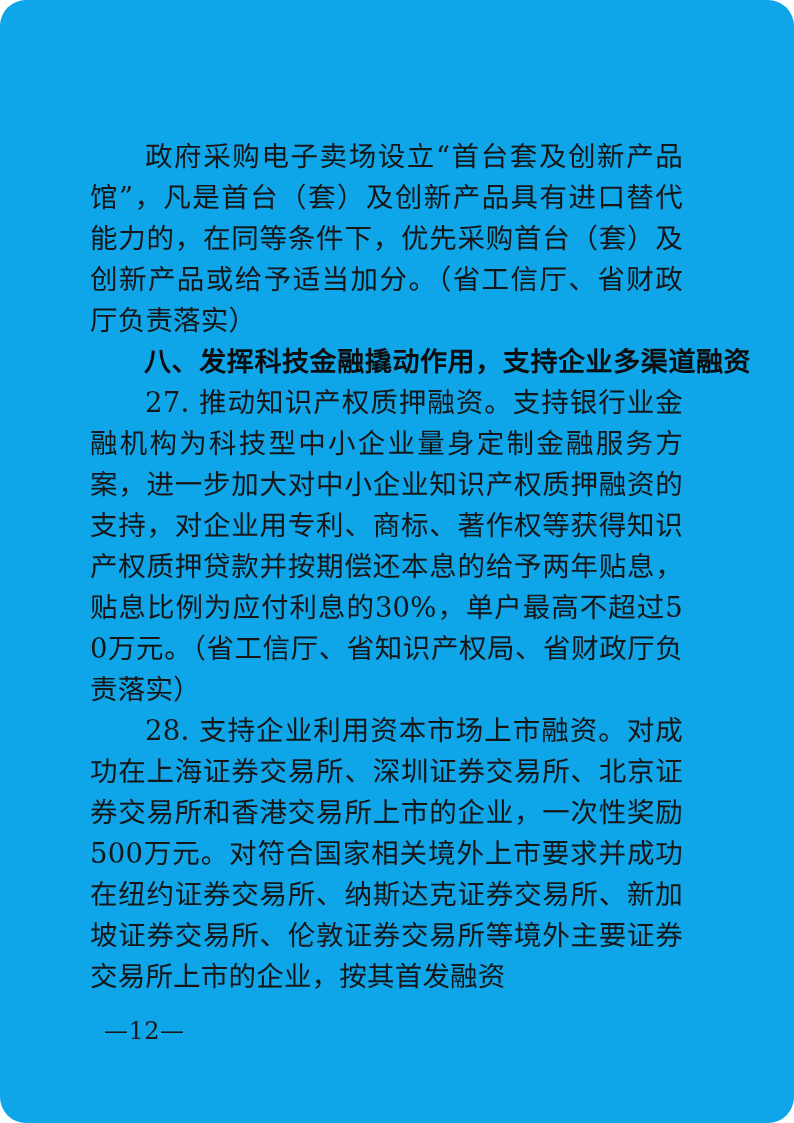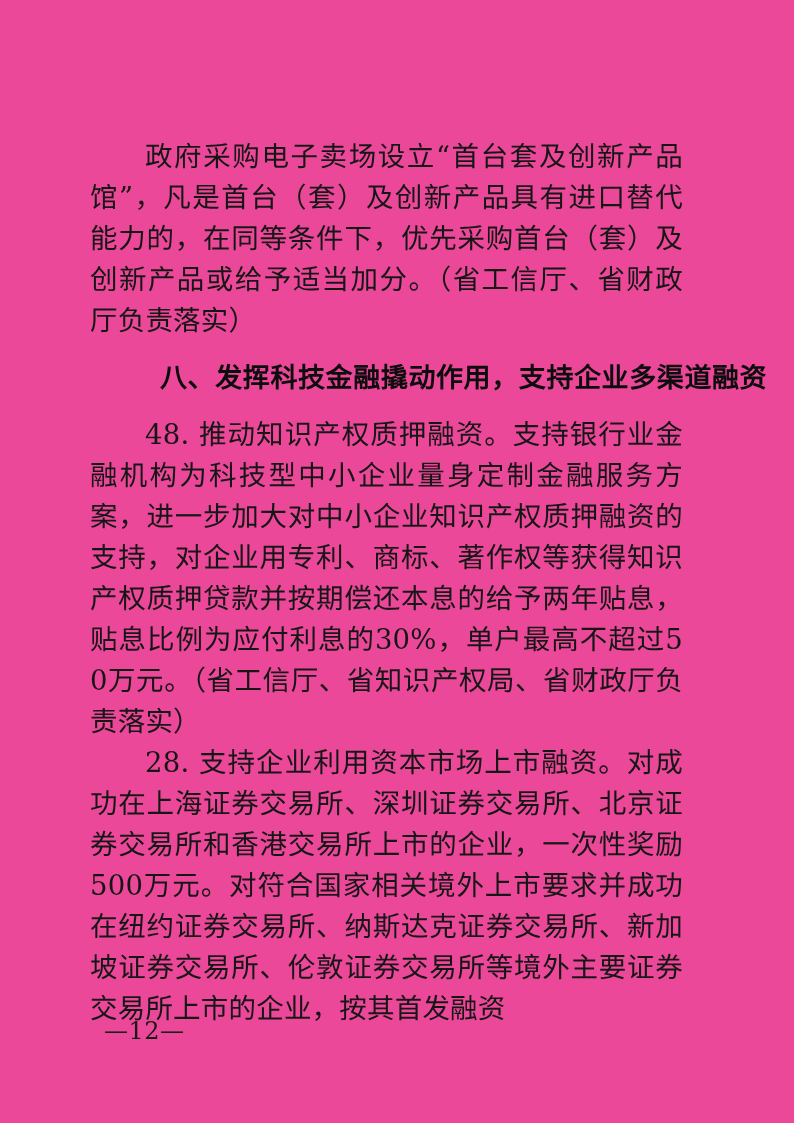--- a/index.html
+++ b/index.html
@@ -14,21 +14,22 @@
     position: relative;
     overflow: hidden;
     font-family: "DejaVu Serif", "Liberation Serif", serif;
     color: #151515;
     -webkit-font-smoothing: antialiased;
   }
 
   .page {
     position: absolute;
     inset: 0;
-    background: #ec4899;
+    background: #0ea5e9;
+    border-radius: 26px;
   }
 
   
   .text-column {
     position: absolute;
     left: 90px;
     top: 136px;
     width: 593px;
   }
 
@@ -41,21 +42,21 @@
     text-align: justify;
     text-justify: inter-character;
     text-indent: 2em;
     word-break: break-all;
     font-weight: 400;
     color: #161616;
   }
 
   
   .section-heading {
-    margin: 16px;
+    margin: 0;
     font-size: 27px;
     line-height: 41px;
     font-weight: 700;
     text-indent: 2em;
     letter-spacing: 0.6px;
     color: #0d0d0d;
     font-family: "DejaVu Sans", "Liberation Sans", sans-serif;
     white-space: nowrap;
     text-align: center;
   }
@@ -76,21 +77,21 @@
 
 <div class="page">
 
   <div class="text-column">
 
     <p class="para">政府采购电子卖场设立“首台套及创新产品馆”，凡是首台（套）及创新产品具有进口替代能力的，在同等条件下，优先采购首台（套）及创新产品或给予适当加分。（省工信厅、省财政厅负责落实）</p>
 
     <h2 class="section-heading">八、发挥科技金融撬动作用，支持企业多渠道融资</h2>
 
 
-    <p class="para">48. 推动知识产权质押融资。支持银行业金融机构为科技型中小企业量身定制金融服务方案，进一步加大对中小企业知识产权质押融资的支持，对企业用专利、商标、著作权等获得知识产权质押贷款并按期偿还本息的给予两年贴息，贴息比例为应付利息的30%，单户最高不超过50万元。（省工信厅、省知识产权局、省财政厅负责落实）</p>
+    <p class="para">27. 推动知识产权质押融资。支持银行业金融机构为科技型中小企业量身定制金融服务方案，进一步加大对中小企业知识产权质押融资的支持，对企业用专利、商标、著作权等获得知识产权质押贷款并按期偿还本息的给予两年贴息，贴息比例为应付利息的30%，单户最高不超过50万元。（省工信厅、省知识产权局、省财政厅负责落实）</p>
 
     <p class="para">28. 支持企业利用资本市场上市融资。对成功在上海证券交易所、深圳证券交易所、北京证券交易所和香港交易所上市的企业，一次性奖励500万元。对符合国家相关境外上市要求并成功在纽约证券交易所、纳斯达克证券交易所、新加坡证券交易所、伦敦证券交易所等境外主要证券交易所上市的企业，按其首发融资</p>
 
   </div>
 
   <div class="page-footer">—12—</div>
 
 </div>
 
 </body></html>

